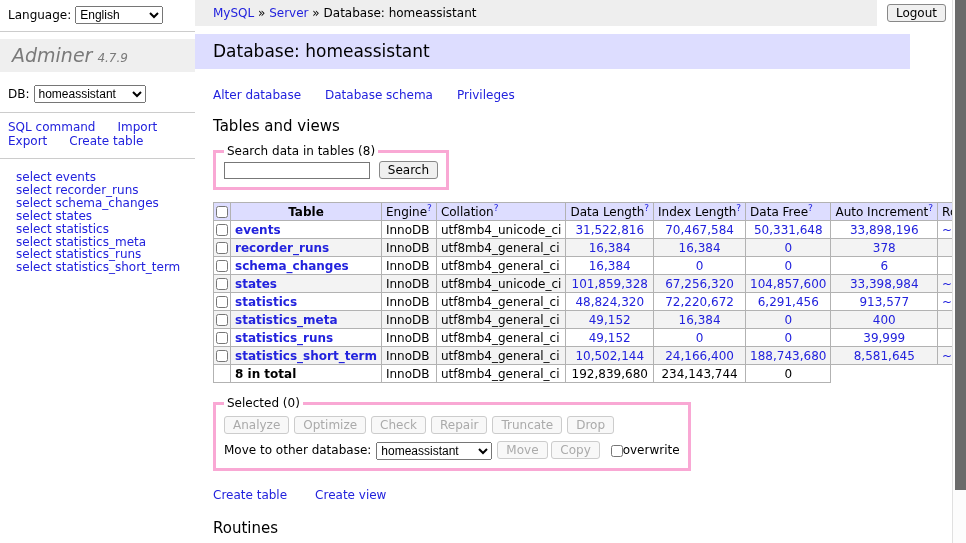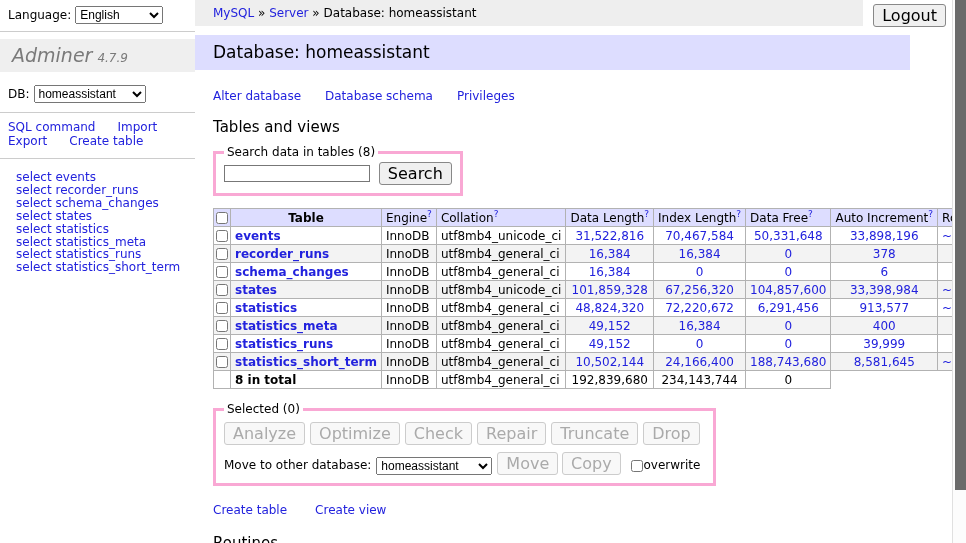--- a/index.html
+++ b/index.html
@@ -23,21 +23,21 @@
   .actions { padding:8px 0 10px 8px; border-bottom:1px solid #ccc; line-height:13.5px; }
   .action-line a { margin-right:22px; }
   .table-links { margin-top:12px; padding-left:16px; line-height:12.9px; }
   .table-links a { display:block; }
 
   
   .content { position:absolute; left:195px; top:0; right:14px; }
   .topbar { display:flex; align-items:flex-start; }
   .breadcrumb { flex:1; background:#eee; padding:6px 10px 6px 18px; margin-right:10px; white-space:nowrap; }
   .bc-sep { color:#000; }
-  button { font-family:inherit; font-size:16px; background:#f0f0f0; border:1px solid #888;
+  button { font-family:inherit; font-size:12px; background:#f0f0f0; border:1px solid #888;
            border-radius:3px; padding:1px 8px; color:#000; }
   button:disabled { color:#aaa; border-color:#ccc; background:#f8f8f8; }
   .logout-btn { margin:4px 6px 0 0; }
   h2.title { margin:8px 42px 0 0; background:#ddf; font-size:17px; font-weight:normal; padding:7px 0 8px 18px; }
   .nav-links { margin:19px 0 0 18px; }
   .nav-links a { margin-right:24px; }
   h3 { font-size:15px; font-weight:normal; margin:0 0 0 18px; }
   h3.tables-heading { margin-top:15px; }
 
   fieldset { border:3px solid #f9a8d4; margin:0 0 0 18px; padding:3px 8px 8px; width:fit-content; }

